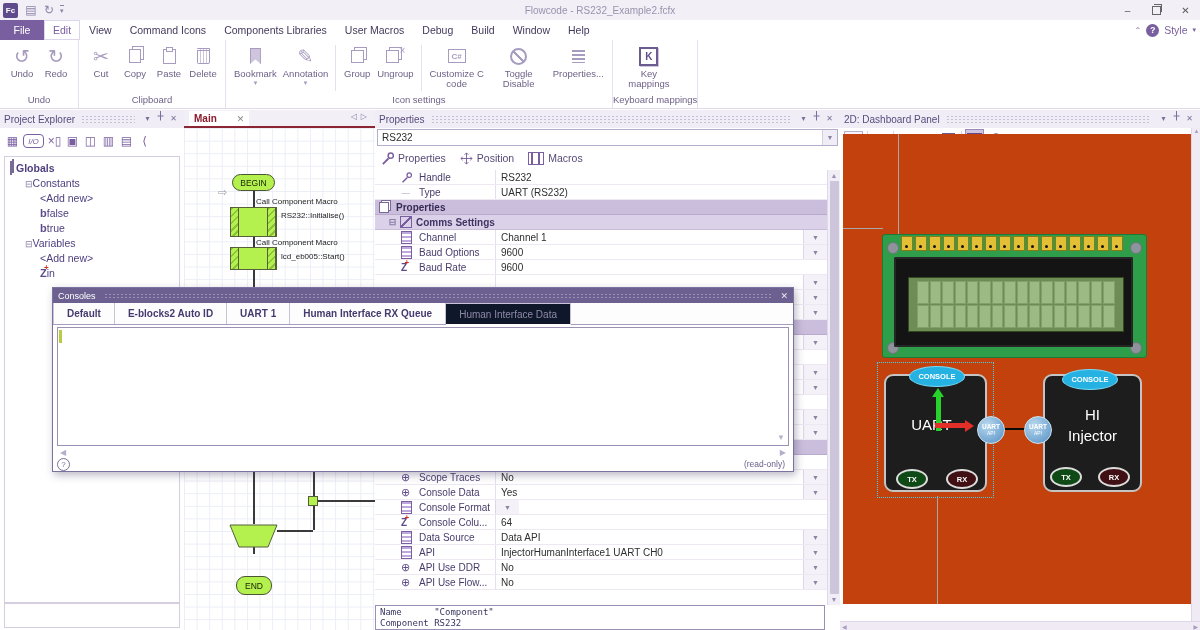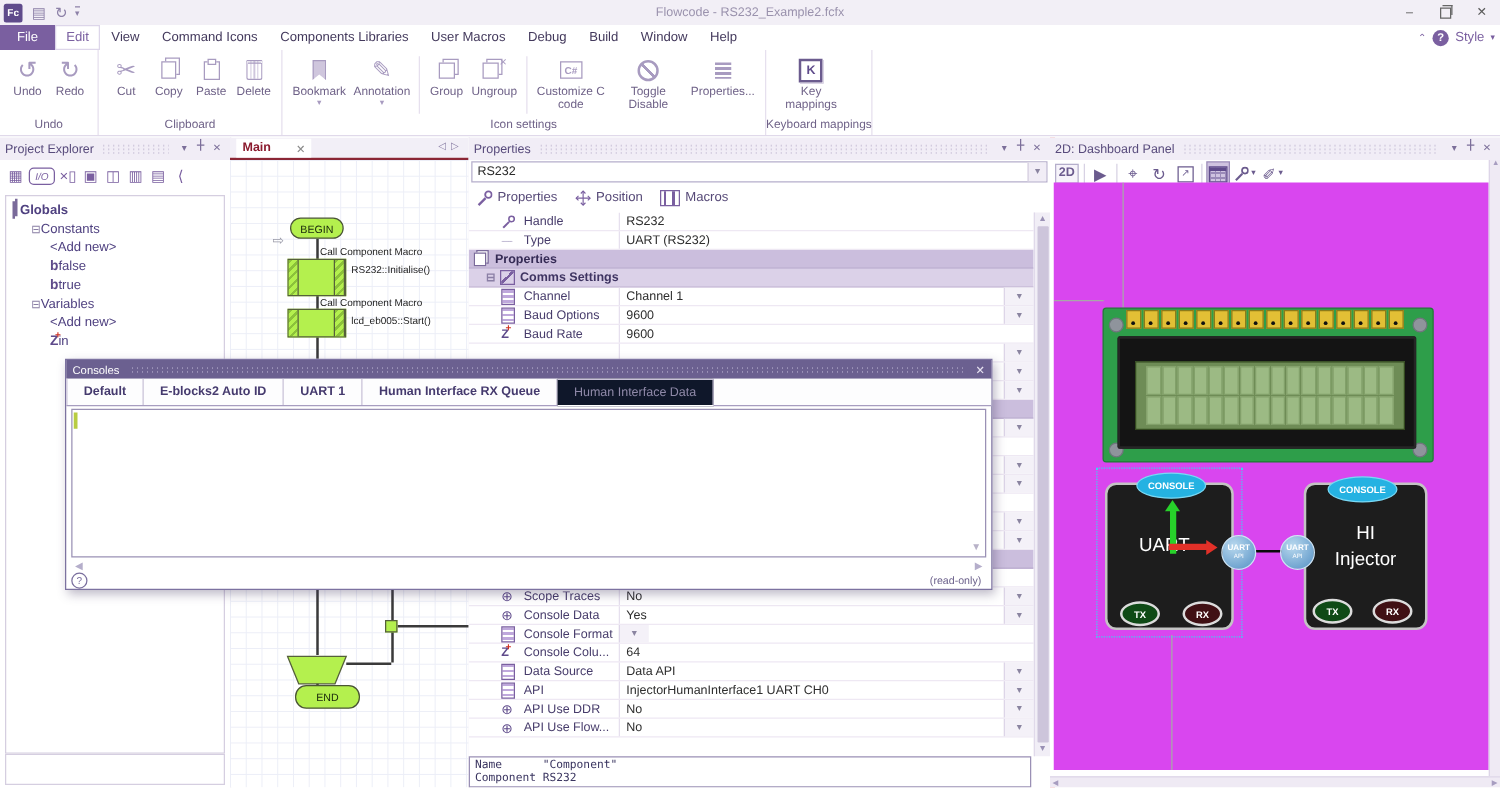--- a/index.html
+++ b/index.html
@@ -173,21 +173,21 @@
   .dtool{min-width:17px;height:18px;display:flex;align-items:center;justify-content:center;font-size:13px}
   .dtool.active{background:#cfc3e0;box-shadow:0 0 0 1px #9a8ab8}
   .d2d{font-size:10px;font-weight:bold;border:1px solid #b5aecb;padding:0 2px;height:14px;line-height:14px;background:#f6f3fa}
   .ic-grid{width:13px;height:11px;border:1px solid #5f4b8b;
      background:linear-gradient(#5f4b8b 0 3px,transparent 3px),
      repeating-linear-gradient(90deg,#9a8ab8 0 1px,transparent 1px 4px),
      repeating-linear-gradient(#9a8ab8 0 1px,transparent 1px 4px)}
   .ic-fit{width:11px;height:11px;border:1px solid #6b5b8e;font-size:8px;line-height:10px;text-align:center}
   .dsep{width:1px;height:16px;background:#d8d2e4}
   .ddd{font-size:6px;margin-left:1px}
-  .dash-canvas{position:absolute;left:3px;top:36px;width:348px;height:470px;background:#d946ef;overflow:hidden}
+  .dash-canvas{position:absolute;left:3px;top:24px;width:348px;height:470px;background:#c2410c;overflow:hidden}
   .dash-vscroll{position:absolute;left:351px;top:18px;width:9px;height:493px;background:#efeaf4;border-left:1px solid #ddd5e8;
                 text-align:center;color:#a79dc0;font-size:6px}
   .dash-hscroll{position:absolute;left:0;top:511px;width:360px;height:9px;background:#efeaf4;border-top:1px solid #ddd5e8;
                 display:flex;justify-content:space-between;align-items:center;color:#a79dc0;font-size:6px;padding:0 2px;box-sizing:border-box}
   .cross{position:absolute;background:#a8a8a8}
 
   
   .lcd-pcb{position:absolute;left:39px;top:100px;width:263px;height:122px;background:#2e9e4a;border:1px solid #1f7a35;border-radius:3px}
   .hole{position:absolute;width:10px;height:10px;border-radius:50%;background:#8f949c;border:1px solid #70757d}
   .pins{position:absolute;left:18px;top:1px;display:flex;gap:2px}
@@ -451,21 +451,21 @@
     <div class="flabel" style="left:97px;top:83px">RS232::Initialise()</div>
 
     <div class="fnode fbox" style="left:46px;top:119px;width:47px;height:23px"></div>
     <div class="flabel" style="left:72px;top:110px">Call Component Macro</div>
     <div class="flabel" style="left:97px;top:124px">lcd_eb005::Start()</div>
 
     <div class="fnode" style="left:124px;top:368px;width:10px;height:10px"></div>
     <svg style="position:absolute;left:45px;top:396px" width="50" height="25">
       <polygon points="1,1 48,1 39,23 10,23" fill="#b4f04e" stroke="#55603a"></polygon>
     </svg>
-    <div class="fnode foval" style="left:52px;top:420px;width:52px;height:19px">
+    <div class="fnode foval" style="left:52px;top:448px;width:36px;height:19px">
       <span>END</span>
     </div>
   </div>
 </div>
 
 <div class="abs panel" id="propspanel">
   <div class="panel-header">
     <span>Properties</span>
     <span class="ph-dots"></span>
     <span class="ph-btn">▾</span>

